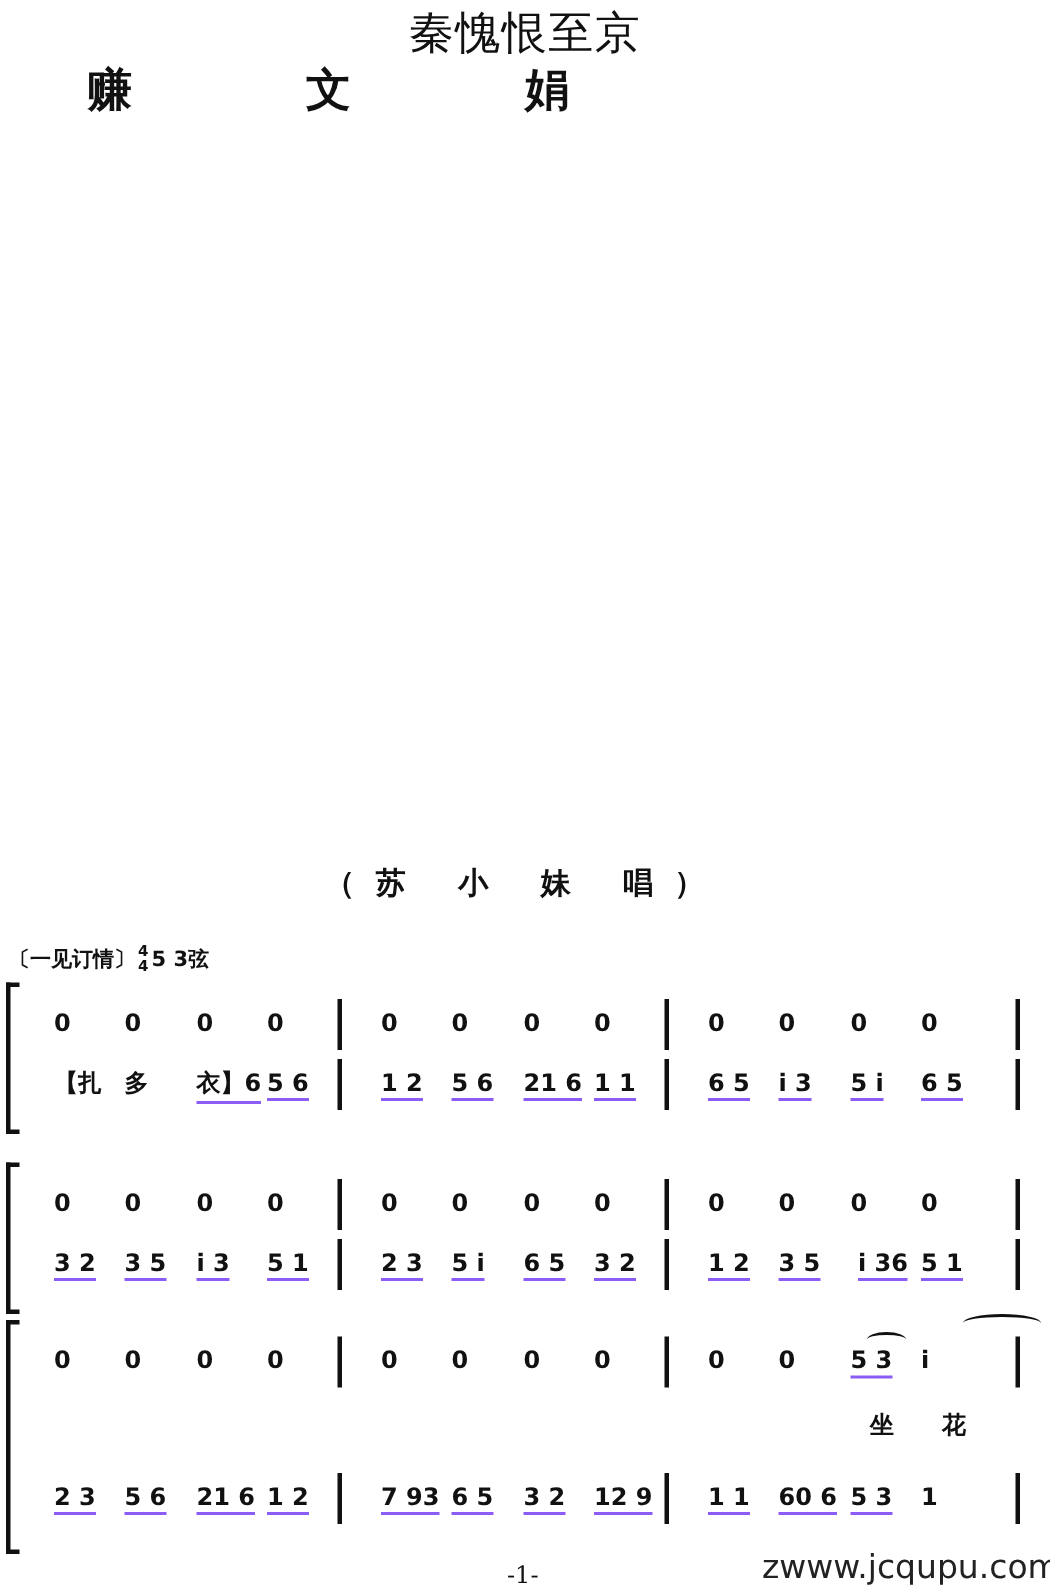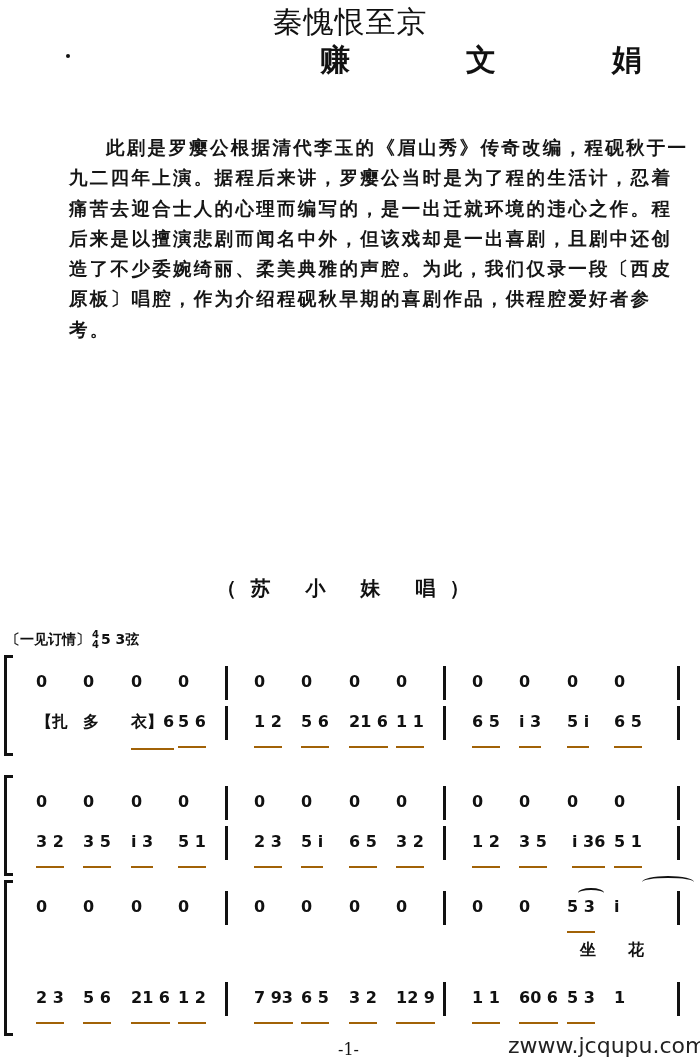--- a/index.html
+++ b/index.html
@@ -1,50 +1,49 @@
 <!DOCTYPE html>
 <html><head>
 <meta charset="utf-8">
 <style>
   html, body { margin:0; padding:0; background:#ffffff; }
   body { width:700px; height:1063px; position:relative; overflow:hidden;
          font-family: "DejaVu Sans", sans-serif; color:#111; }
   .title { position:absolute; top:2px; left:0; width:700px; text-align:center;
            font-family:"DejaVu Serif", serif; font-size:30px; letter-spacing:1px; color:#111; }
-  .subtitle { position:absolute; top:40px; left:0; width:700px; text-align:right;
+  .subtitle { position:absolute; top:40px; left:0; width:700px; text-align:left;
               font-family:"DejaVu Sans", sans-serif; font-weight:bold; font-size:30px; color:#111; }
   .subtitle span { display:inline-block; margin:0 58px; }
   .dot { position:absolute; left:66px; top:54px; width:4px; height:4px; background:#111; border-radius:50%; }
   .intro { position:absolute; left:69px; top:133px; width:620px; font-weight:bold;
            font-size:18.5px; line-height:30.3px; letter-spacing:2.3px; color:#161616; }
   .intro p { margin:0; text-indent:2em; }
   .singer { position:absolute; top:575px; left:0; width:700px; text-align:center;
             font-size:20px; font-weight:bold; letter-spacing:14px; color:#111; }
   .marker { position:absolute; left:6px; top:630px; font-size:14px; font-weight:bold; color:#111; }
   .marker .frac { display:inline-block; vertical-align:middle; font-size:10px; line-height:10px; text-align:center; margin:0 2px; }
   .bracket { position:absolute; left:4px; width:6px; border:3px solid #111; border-right:none; }
   .bar { position:absolute; width:3px; background:#111; }
   .note { position:absolute; font-weight:bold; font-size:16px; color:#111; }
-  .ul { border-bottom:2px solid #a16207; padding-bottom:15px; }
+  .ul { border-bottom:2px solid #8b5cf6; padding-bottom:1px; }
   .lyric { position:absolute; font-weight:bold; font-size:16px; color:#111; }
   .pagenum { position:absolute; left:338px; top:1040px; font-family:"DejaVu Serif", serif; font-size:16px; color:#111; }
   .watermark { position:absolute; left:508px; top:1033px; font-family:"DejaVu Sans", sans-serif; font-size:22px; color:#222; }
   .slur { position:absolute; border-top:2px solid #111; border-radius:50% 50% 0 0; }
 </style>
 </head>
 <body>
 
 <div class="title">秦愧恨至京</div>
 <div class="subtitle">
   <span>赚</span><span>文</span><span>娟</span>
 </div>
 <div class="dot"></div>
 
 <div class="intro">
-  <p>此剧是罗瘿公根据清代李玉的《眉山秀》传奇改编，程砚秋于一九二四年上演。据程后来讲，罗瘿公当时是为了程的生活计，忍着痛苦去迎合士人的心理而编写的，是一出迁就环境的违心之作。程后来是以擅演悲剧而闻名中外，但该戏却是一出喜剧，且剧中还创造了不少委婉绮丽、柔美典雅的声腔。为此，我们仅录一段〔西皮原板〕唱腔，作为介绍程砚秋早期的喜剧作品，供程腔爱好者参考。</p>
 </div>
 
 <div class="singer">（苏 小 妹 唱）</div>
 
 <div class="marker">
   <span>〔一见订情〕</span><span class="frac"><span>4</span><br><span>4</span></span><span>5 3弦</span>
 </div>
 
 <div id="score">
     <div class="bracket" style="top: 655px; height: 95px;"></div>

